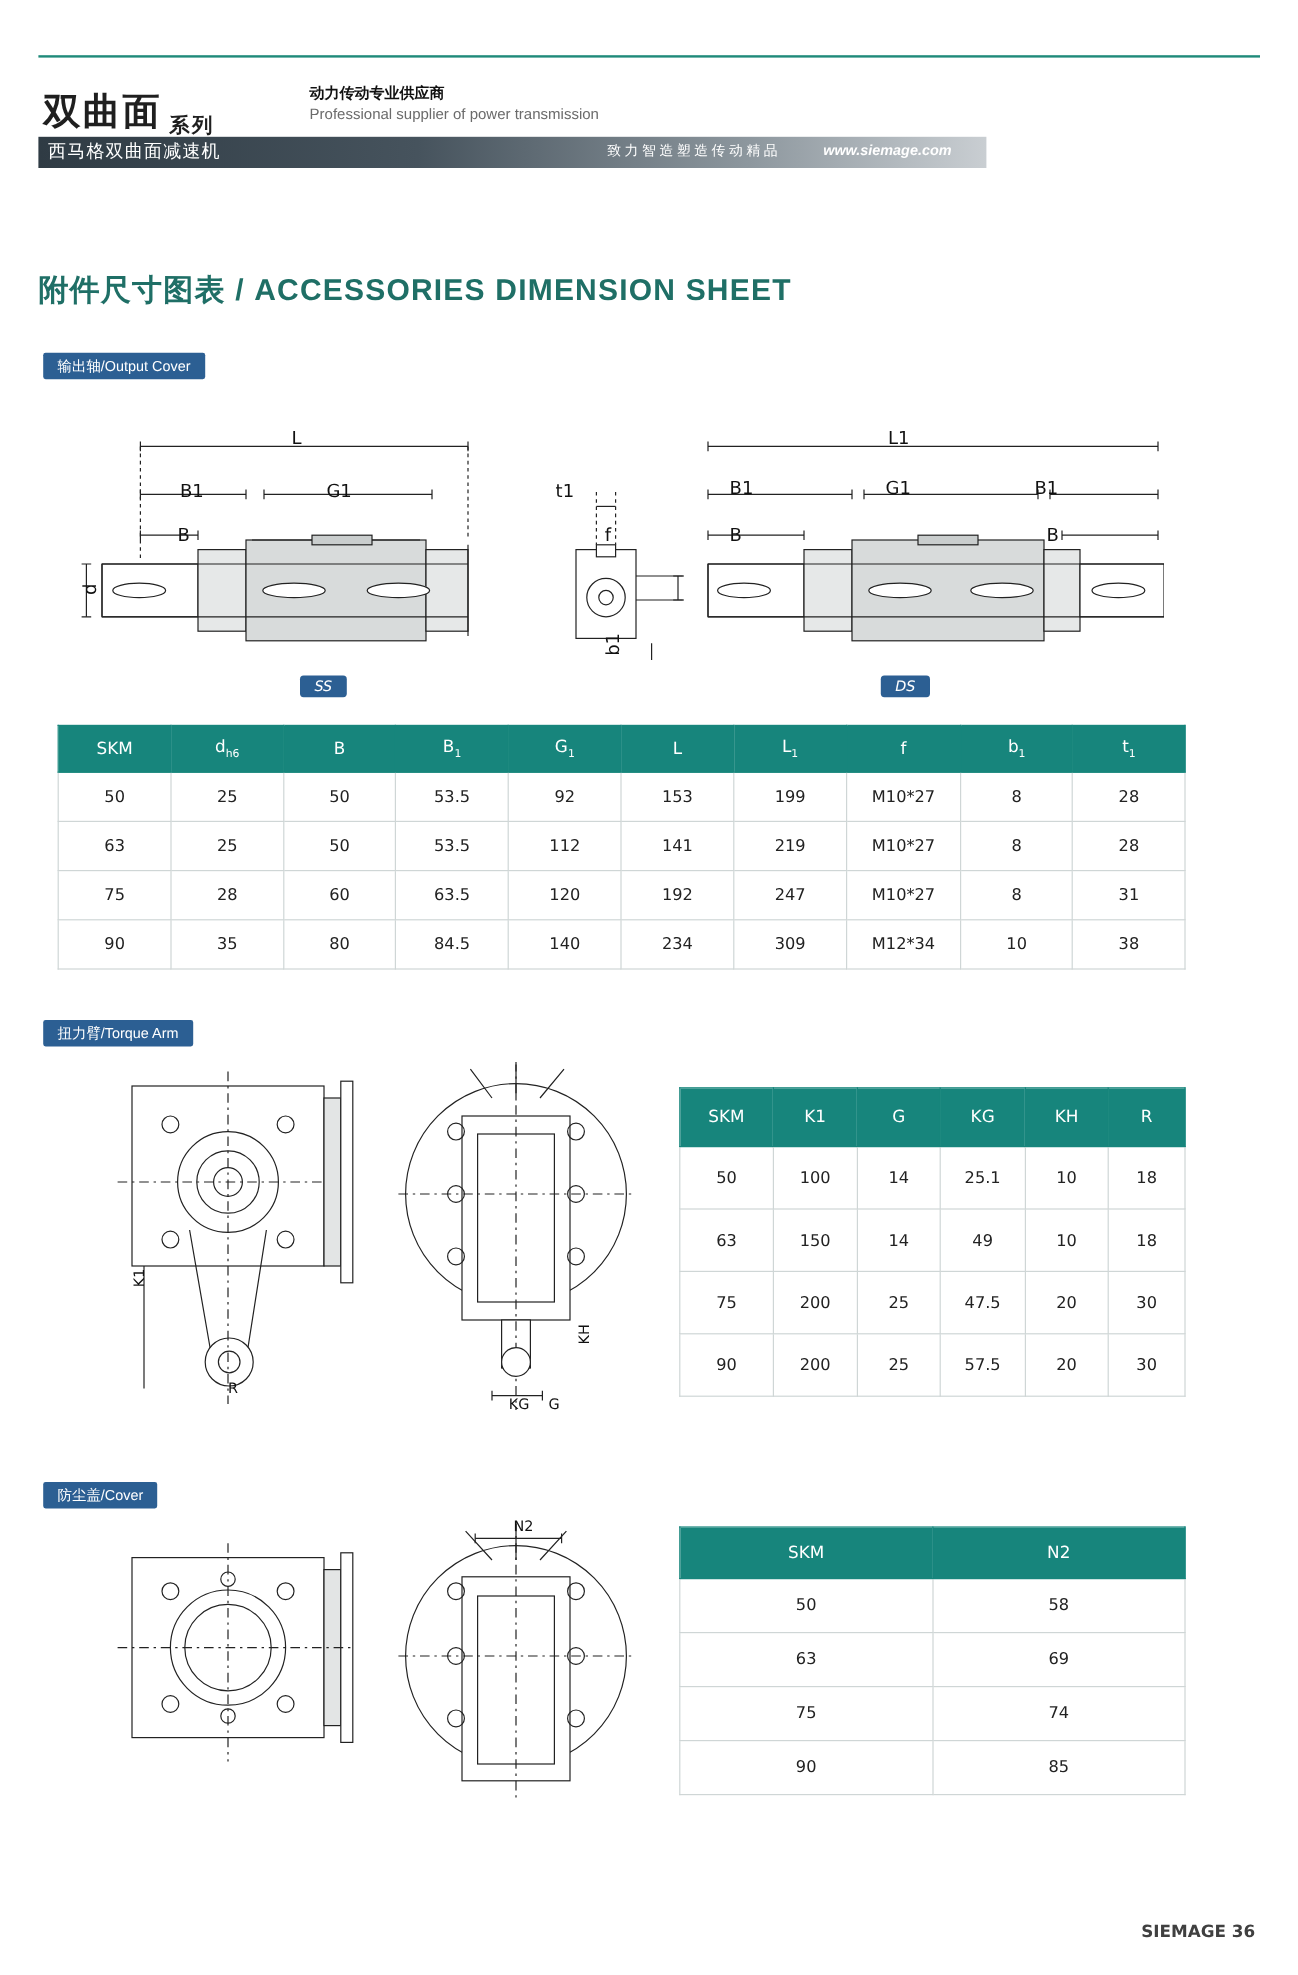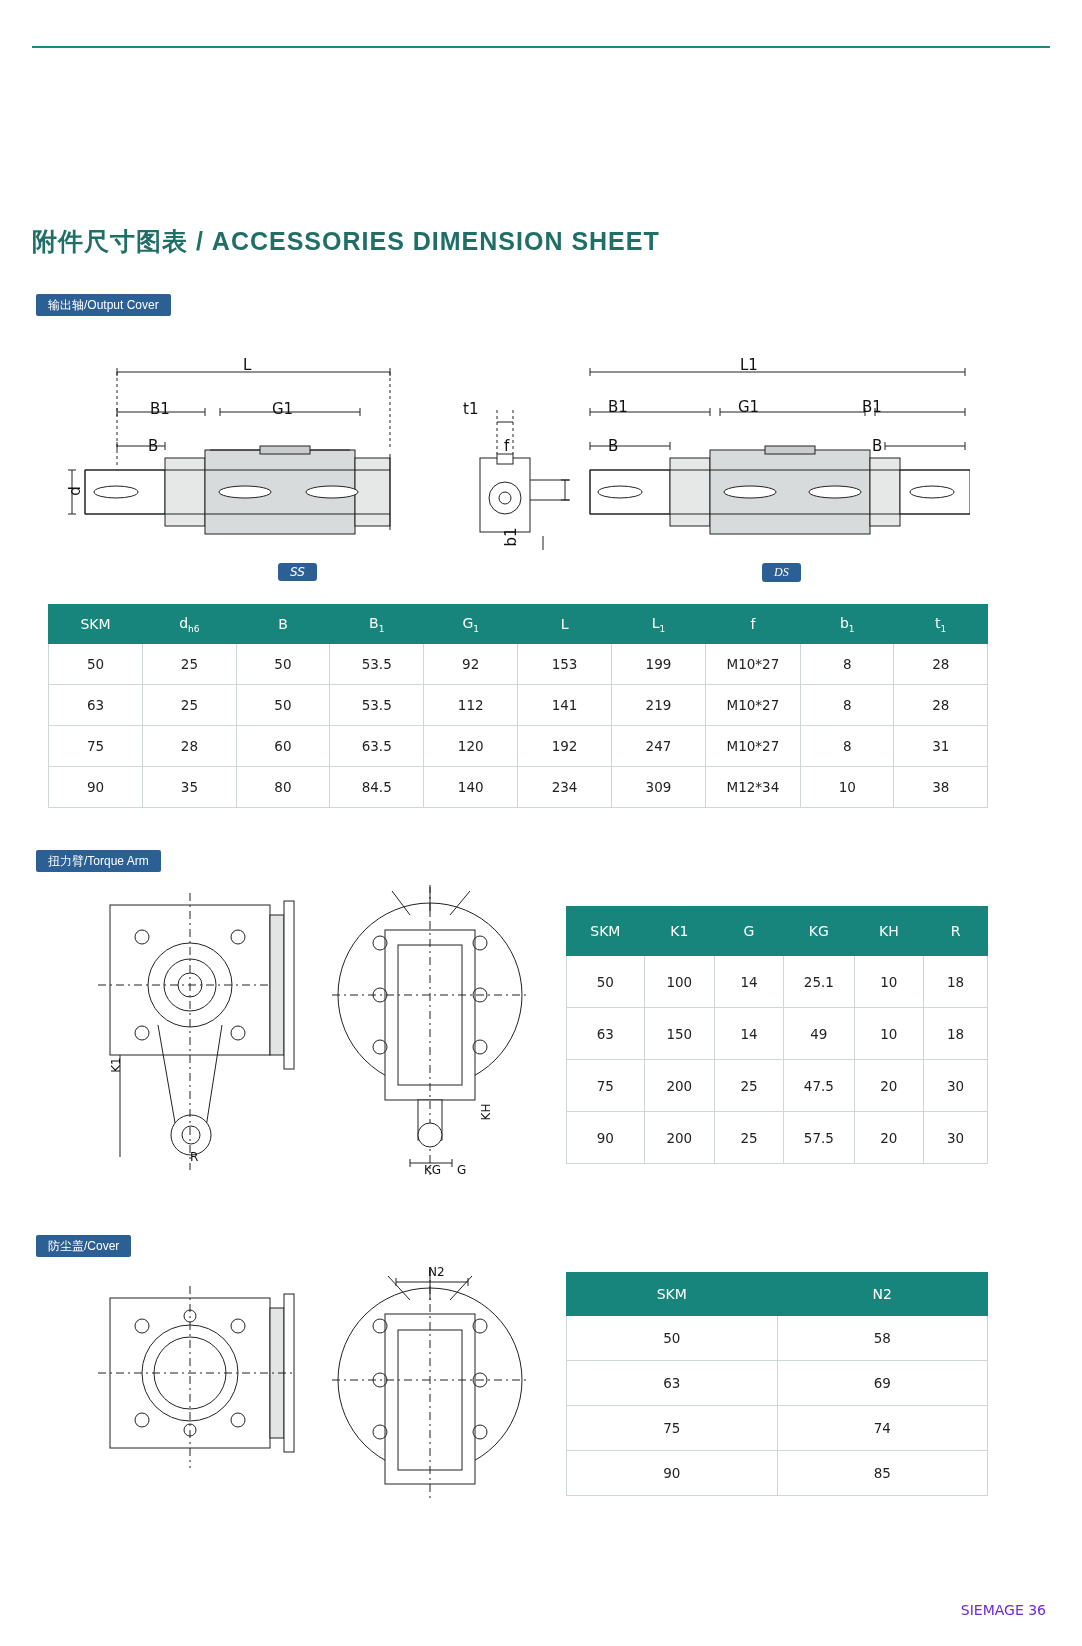--- a/index.html
+++ b/index.html
@@ -63,31 +63,42 @@
   
   #tbl-cover{left:566px;top:1272px;width:422px;}
   #tbl-cover th{height:40px;}
   #tbl-cover td{height:42px;}
 
   
   .draw{position:absolute;}
   .lbl{position:absolute;font-family:"DejaVu Sans", sans-serif;font-size:15px;color:#111;}
   .lbl.sm{font-size:12px;}
   .badge{position:absolute;background:#2c5f93;color:#fff;font-size:12px;font-style:italic;
-    padding:2px 12px;border-radius:3px;font-family:"DejaVu Sans", sans-serif;margin-left:28px;}
-
-  .footer{position:absolute;right:36px;bottom:28px;font-size:14px;font-weight:normal;color:#6d28d9;
+    padding:2px 12px;border-radius:3px;font-family:"DejaVu Sans", sans-serif;}
+
+  .footer{position:absolute;right:36px;bottom:28px;font-size:14px;font-weight:bold;color:#404040;
     font-family:"DejaVu Sans", sans-serif;}
 </style>
 </head>
 <body>
 
 <div class="page">
 
   <div class="top-rule"></div>
+  <div class="header">
+    <div class="hdr-cn">
+      <span>双曲面</span><span class="sub">系列</span>
+    </div>
+    <div class="hdr-band"></div>
+    <div class="hdr-band-txt">西马格双曲面减速机</div>
+    <div class="hdr-en1"><b>动力传动专业供应商</b></div>
+    <div class="hdr-en2">Professional supplier of power transmission</div>
+    <div class="hdr-slogan">致力智造塑造传动精品</div>
+    <div class="hdr-url">www.siemage.com</div>
+  </div>
 
 
   <div class="page-title">附件尺寸图表 / ACCESSORIES DIMENSION SHEET</div>
 
   <div class="tag" style="left:36px;top:294px;">输出轴/Output Cover</div>
 
   <div class="draw" style="left:60px;top:350px;width:910px;height:240px;">
     <svg width="910" height="240" viewBox="0 0 910 240">
       <g stroke="#222" fill="none" stroke-width="1">
 
@@ -169,21 +180,21 @@
   <div class="lbl" style="left:463px;top:400px;">t1</div>
   <div class="lbl" style="left:504px;top:437px;">f</div>
   <div class="lbl" style="left:501px;top:528px;transform:rotate(-90deg);">b1</div>
   <div class="lbl" style="left:740px;top:356px;">L1</div>
   <div class="lbl" style="left:608px;top:398px;">B1</div>
   <div class="lbl" style="left:738px;top:398px;">G1</div>
   <div class="lbl" style="left:862px;top:398px;">B1</div>
   <div class="lbl" style="left:608px;top:437px;">B</div>
   <div class="lbl" style="left:872px;top:437px;">B</div>
   <div class="badge" style="left:250px;top:563px;">SS</div>
-  <div class="badge" style="left:734px;top:563px;font-family:Liberation Serif, serif;">DS</div>
+  <div class="badge" style="left:734px;top:563px;">DS</div>
 
   <table id="tbl-shafts">
     <thead>
       <tr>
         <th style="width:94px">SKM</th>
         <th style="width:94px">d<span class="sub">h6</span></th>
         <th style="width:94px">B</th>
         <th style="width:94px">B<span class="sub">1</span></th>
         <th style="width:94px">G<span class="sub">1</span></th>
         <th style="width:94px">L</th>

